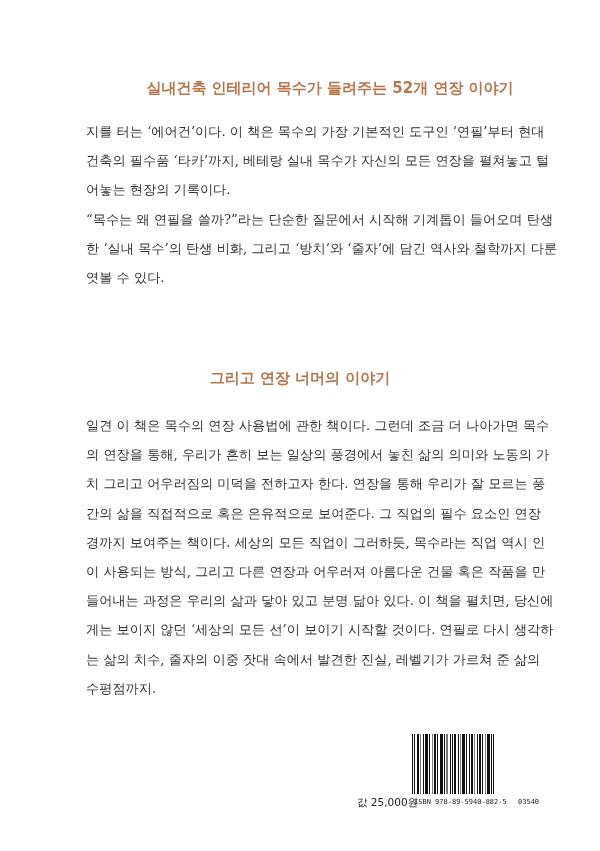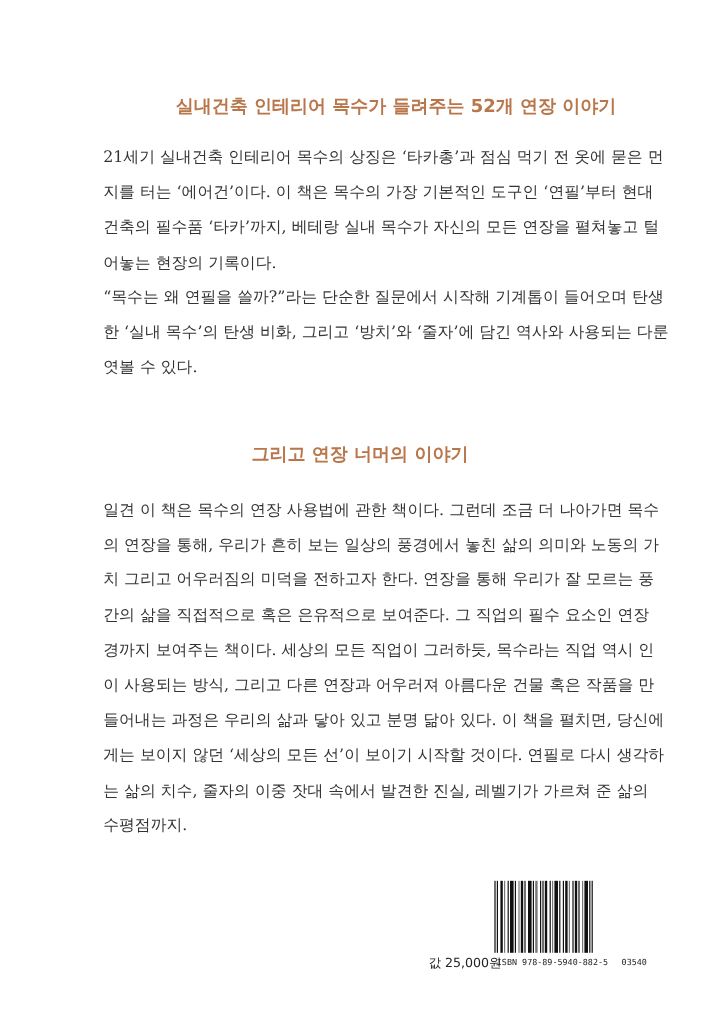--- a/index.html
+++ b/index.html
@@ -115,26 +115,25 @@
     }
   </style>
 </head>
 <body>
 
 <div class="page">
 
   <div id="heading-1" class="heading">실내건축 인테리어 목수가 들려주는 52개 연장 이야기</div>
 
   <div id="section-1" class="body-text">
-    <span class="line">21세기 실내건축 인테리어 목수의 상징은 ‘타카총’과 점심 먹기 전 옷에 묻은 먼</span>
     <span class="line">지를 터는 ‘에어건’이다. 이 책은 목수의 가장 기본적인 도구인 ‘연필’부터 현대</span>
     <span class="line">건축의 필수품 ‘타카’까지, 베테랑 실내 목수가 자신의 모든 연장을 펼쳐놓고 털</span>
     <span class="line last">어놓는 현장의 기록이다.</span>
     <span class="line">“목수는 왜 연필을 쓸까?”라는 단순한 질문에서 시작해 기계톱이 들어오며 탄생</span>
-    <span class="line">한 ‘실내 목수’의 탄생 비화, 그리고 ‘방치’와 ‘줄자’에 담긴 역사와 사용되는 다룬</span>
+    <span class="line">한 ‘실내 목수’의 탄생 비화, 그리고 ‘방치’와 ‘줄자’에 담긴 역사와 철학까지 다룬</span>
     <span class="line last">엿볼 수 있다.</span>
   </div>
 
   <div id="heading-2" class="heading">그리고 연장 너머의 이야기</div>
 
   <div id="section-2" class="body-text">
     <span class="line">일견 이 책은 목수의 연장 사용법에 관한 책이다. 그런데 조금 더 나아가면 목수</span>
     <span class="line">의 연장을 통해, 우리가 흔히 보는 일상의 풍경에서 놓친 삶의 의미와 노동의 가</span>
     <span class="line">치 그리고 어우러짐의 미덕을 전하고자 한다. 연장을 통해 우리가 잘 모르는 풍</span>
     <span class="line">간의 삶을 직접적으로 혹은 은유적으로 보여준다. 그 직업의 필수 요소인 연장</span>

